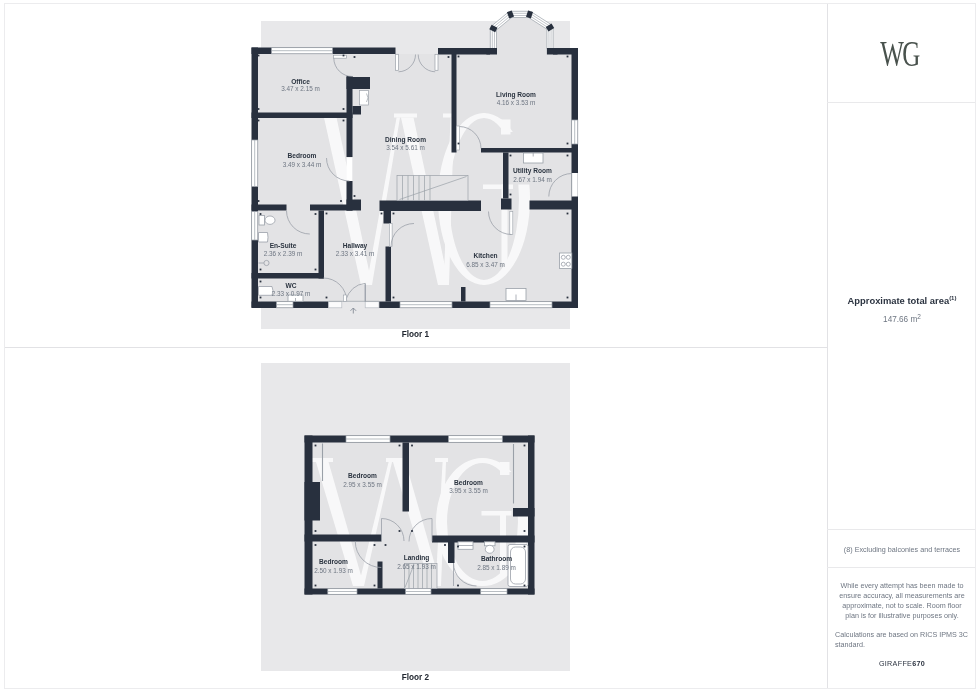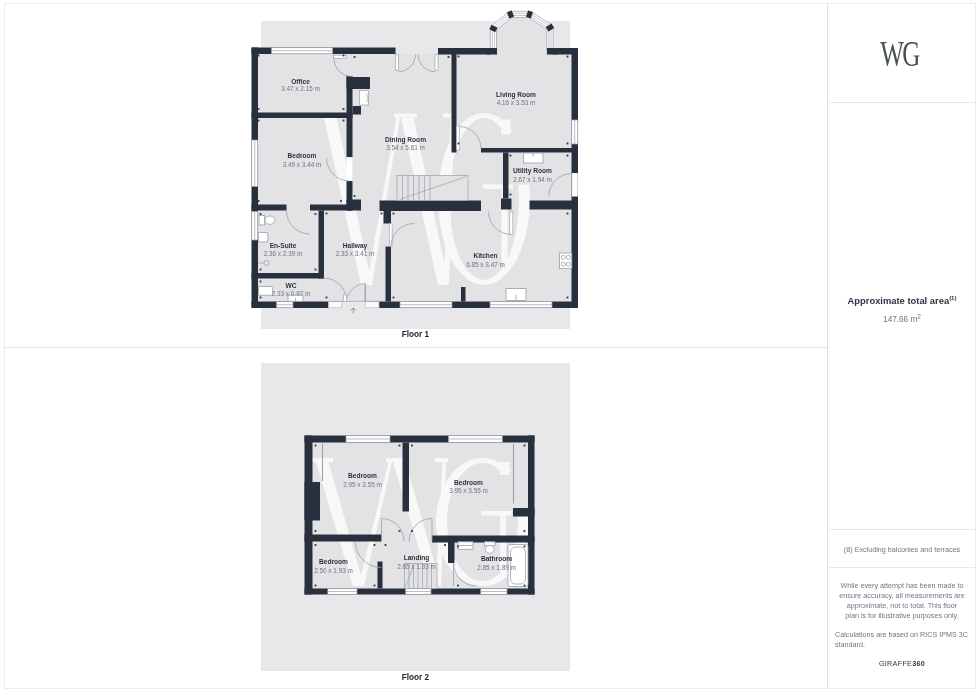--- a/index.html
+++ b/index.html
@@ -491,18 +491,18 @@
 <div class="abs" style="left:0;top:295px;width:148px;text-align:center;font-size:9.4px;font-weight:bold;color:#2b3340;">Approximate total area<span style="font-size:6px;vertical-align:4px;">(1)</span></div>
 
 <div class="abs" style="left:0;top:313px;width:148px;text-align:center;font-size:8.2px;color:#6e7682;">147.66 m<span style="font-size:6.5px;vertical-align:3px;">2</span></div>
 
 <div class="abs" style="left:-1px;top:529px;width:148px;height:1px;background:#e9e9eb;"></div>
 
 <div class="abs" style="left:0;top:545px;width:148px;text-align:center;font-size:7.2px;color:#6e7682;">(8) Excluding balconies and terraces</div>
 
 <div class="abs" style="left:-1px;top:567px;width:148px;height:1px;background:#e9e9eb;"></div>
 
-<div class="abs" style="left:11px;top:581px;width:126px;text-align:center;font-size:7.2px;line-height:10px;color:#6e7682;">While every attempt has been made to ensure accuracy, all measurements are approximate, not to total. This floor plan is for illustrative purposes only.</div>
+<div class="abs" style="left:11px;top:581px;width:126px;text-align:center;font-size:7.2px;line-height:10px;color:#6e7682;">While every attempt has been made to ensure accuracy, all measurements are approximate, not to scale. Room floor plan is for illustrative purposes only.</div>
 
 <div class="abs" style="left:7px;top:630px;width:134px;text-align:left;font-size:7.2px;line-height:9.5px;color:#6e7682;">Calculations are based on RICS IPMS 3C standard.</div>
 
-<div class="abs" style="left:0;top:659px;width:148px;text-align:center;font-size:7.2px;color:#2b3340;letter-spacing:0.3px;">GIRAFFE<b>360</b></div>
+<div class="abs" style="left:0;top:659px;width:148px;text-align:center;font-size:7.2px;color:#2b3340;letter-spacing:0.3px;">GIRAFFE<b>670</b></div>
 </div>
 
 </body></html>

